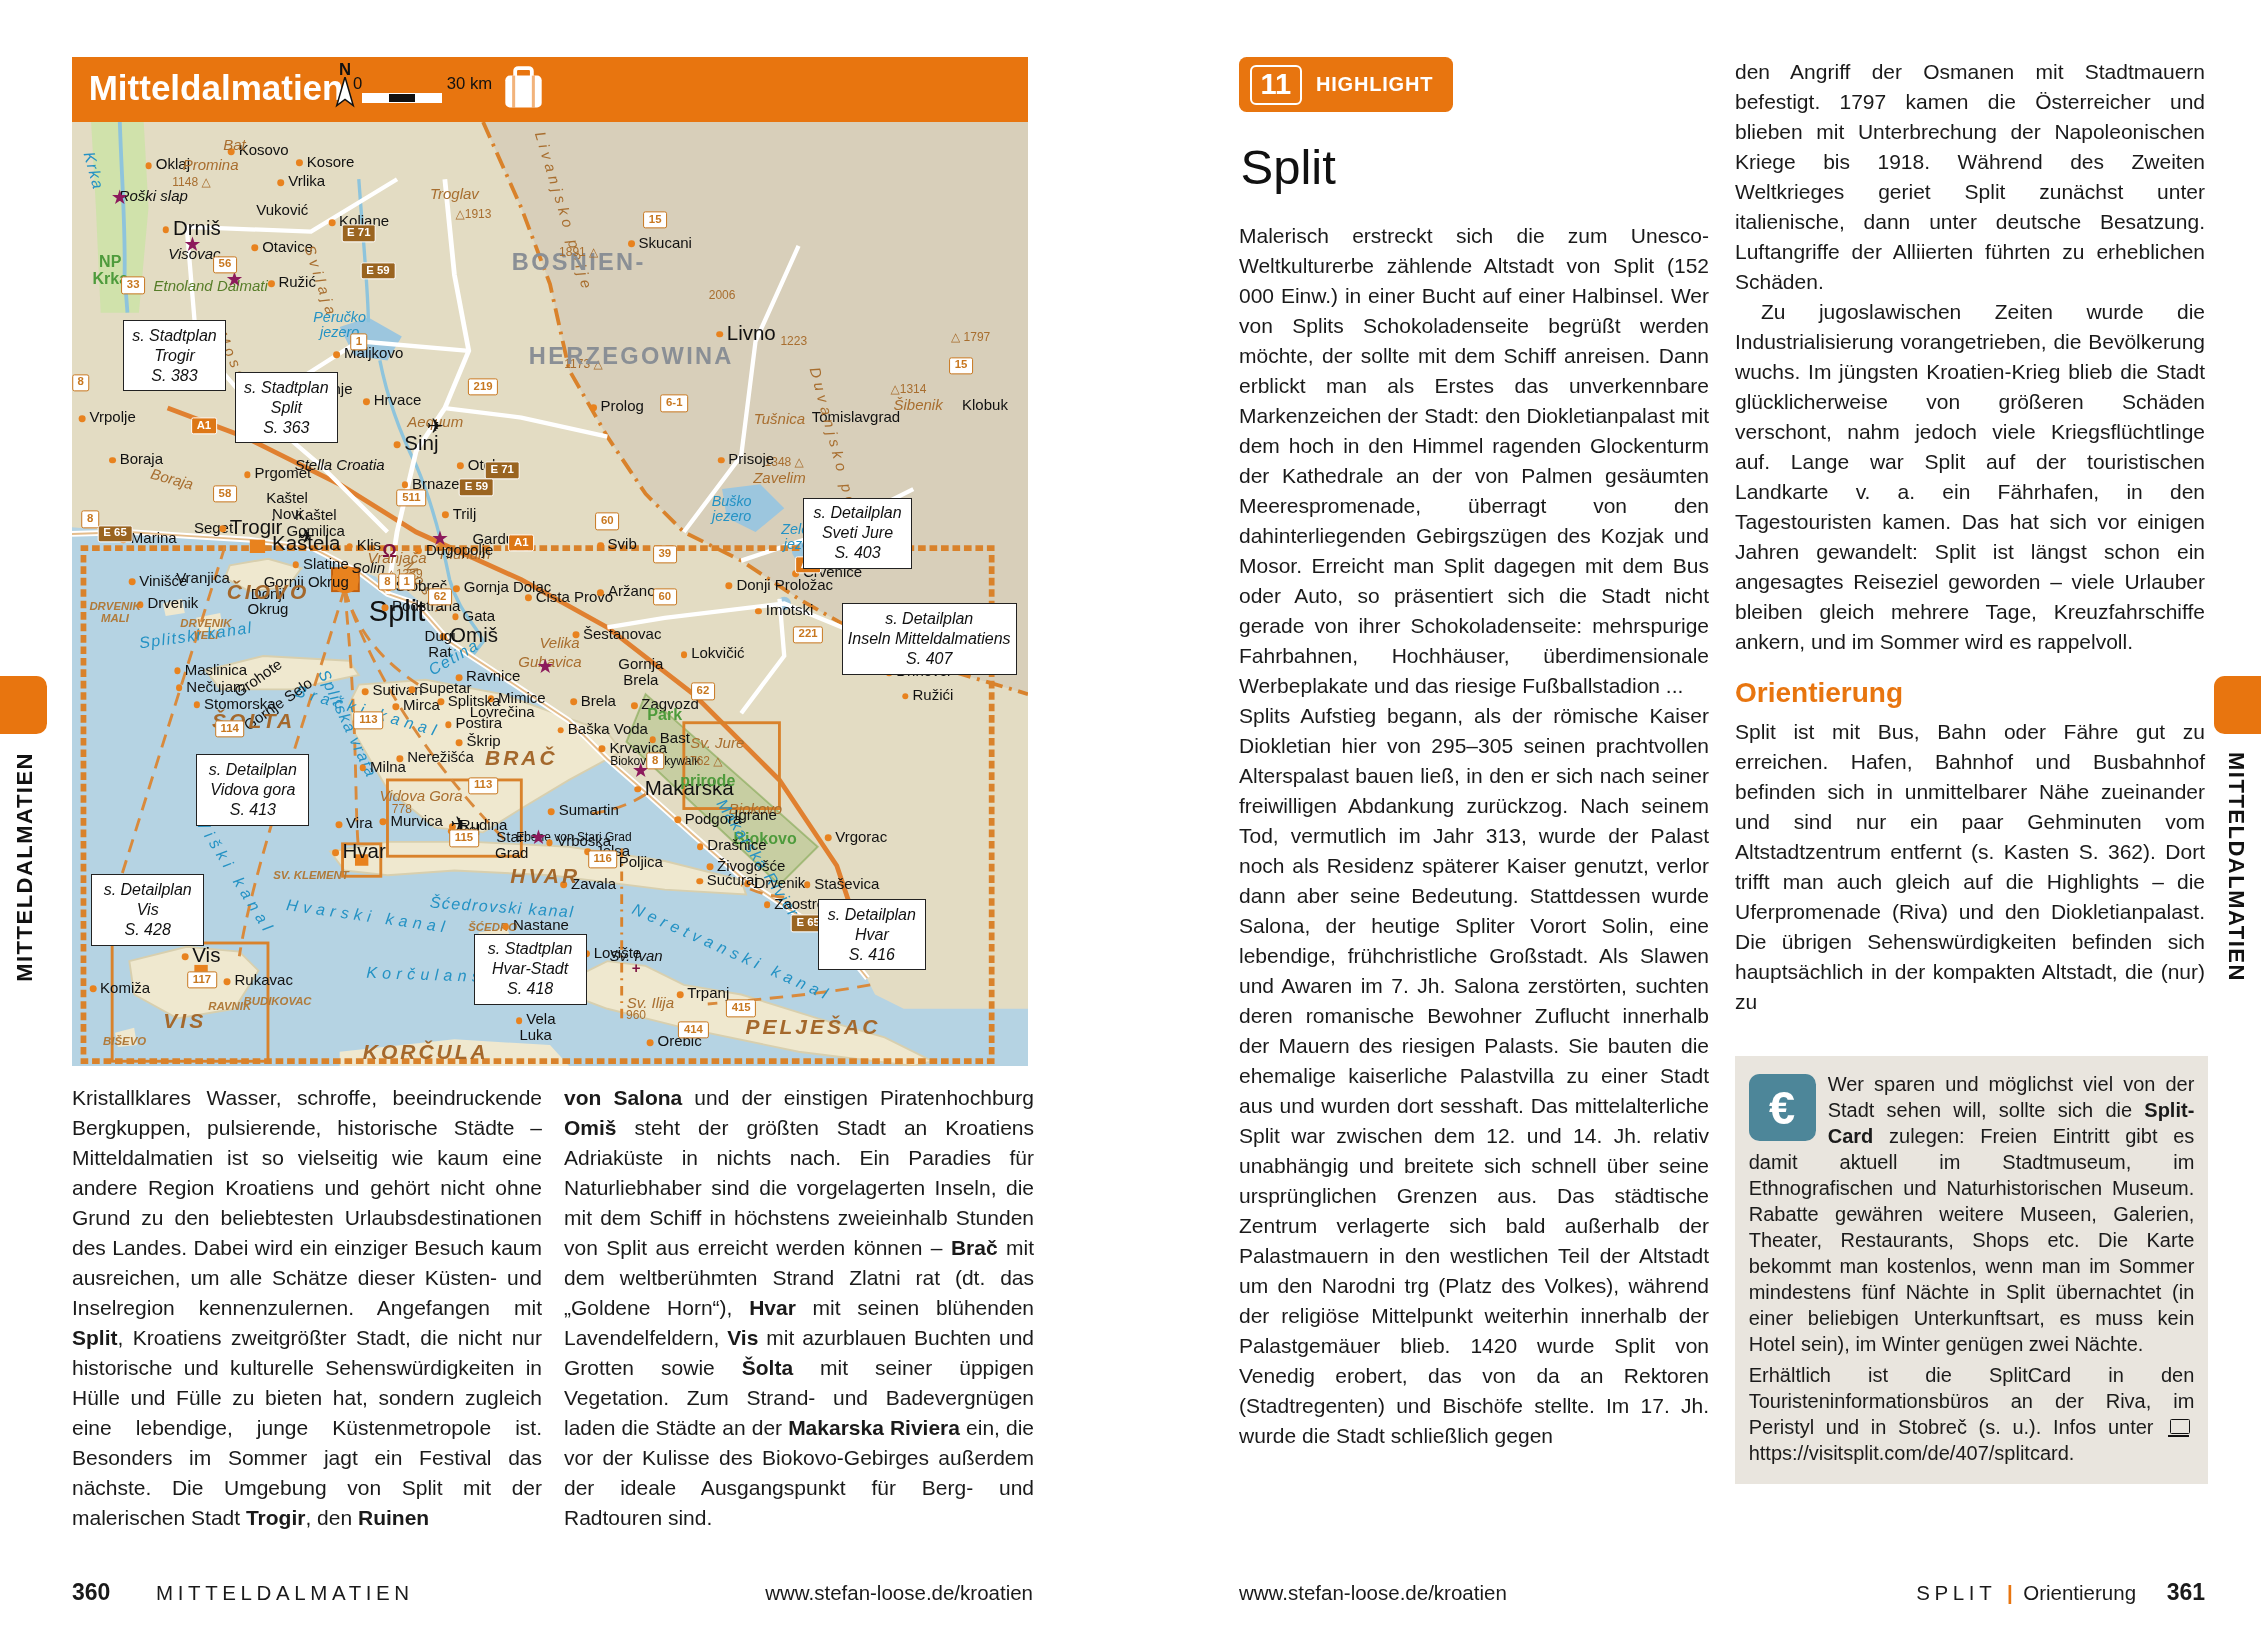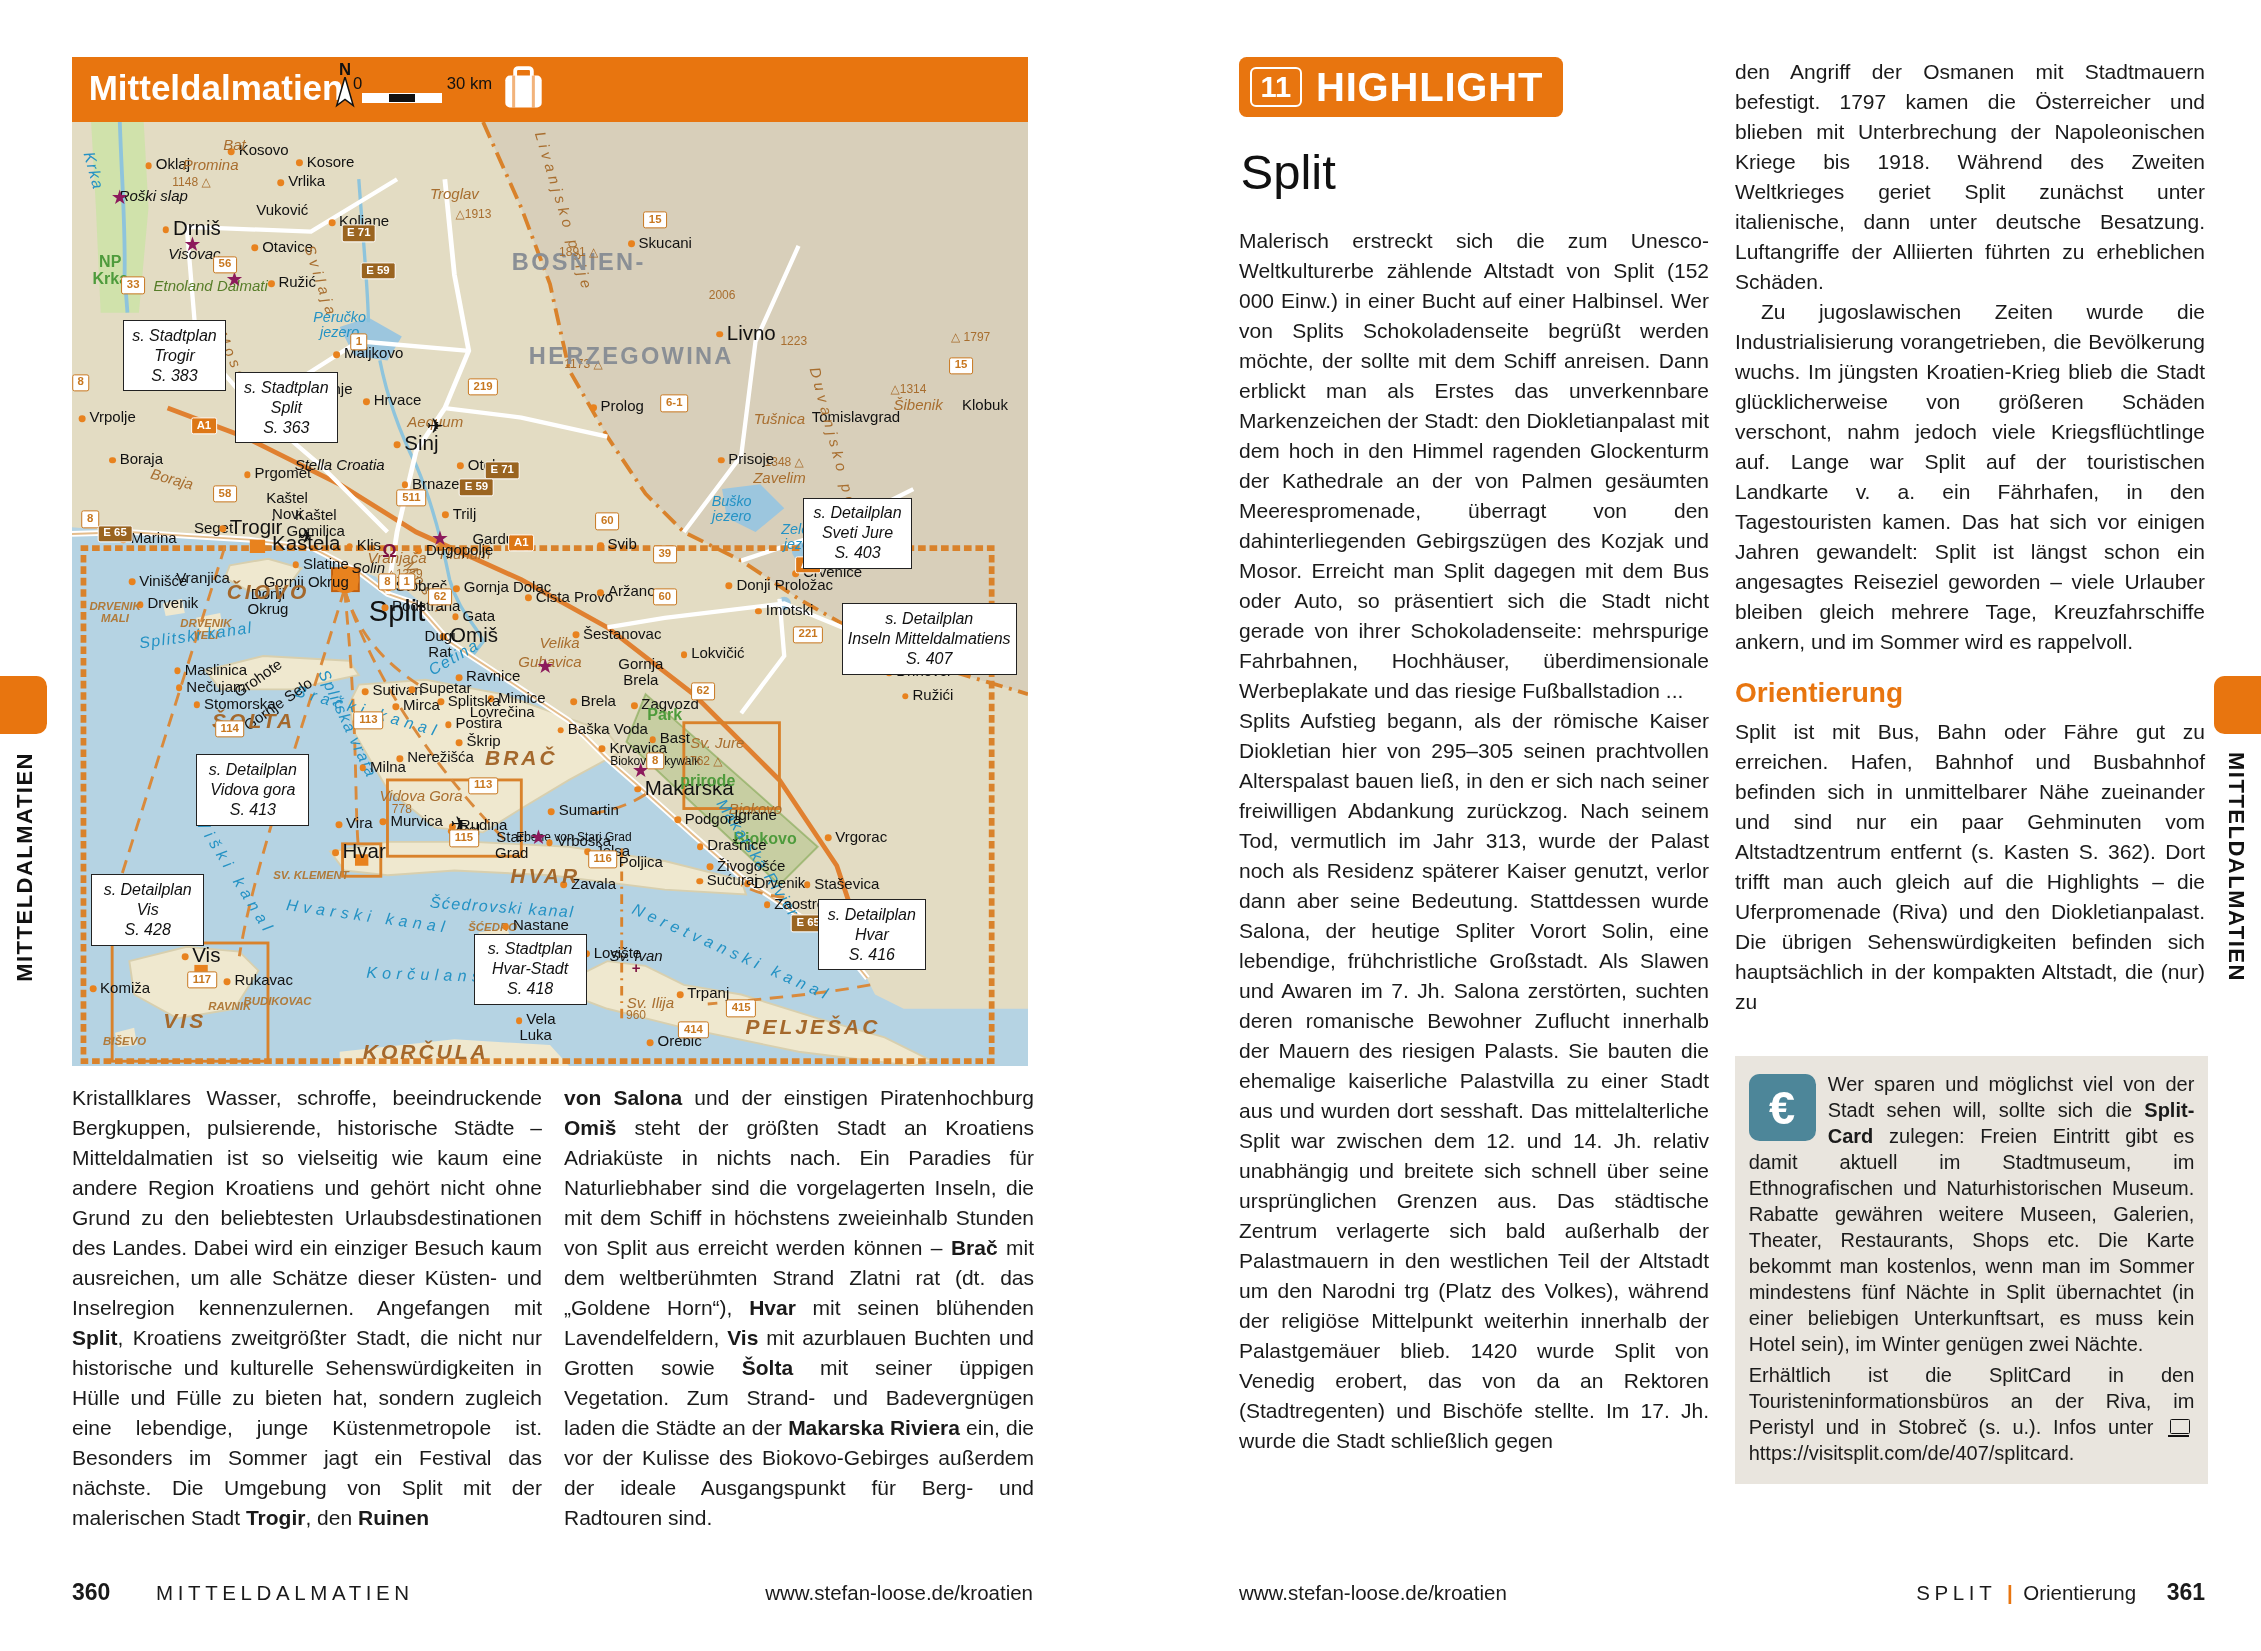--- a/index.html
+++ b/index.html
@@ -69,21 +69,21 @@
   .body-text{font-size:21px;line-height:30px;text-align:justify;hyphens:auto;}
   .intro-col{position:absolute;top:1083px;width:470px;}
   .intro-col.c1{left:72px;}
   .intro-col.c2{left:564px;}
   .colA{left:1239px;top:57px;width:470px;}
   .colB{left:1735px;top:57px;width:470px;}
   .badge{display:inline-flex;align-items:center;background:#e8750f;border-radius:7.6px;
      padding:7.6px 20px 7.6px 10.6px;margin-bottom:27px;}
   .badge .num{border:2.3px solid #fff;border-radius:6px;color:#fff;font-weight:bold;
      font-size:29px;padding:1.5px 9px;margin-right:13.7px;}
-  .badge .lbl{color:#fff;font-weight:bold;font-size:40px;letter-spacing:0.8px;}
+  .badge .lbl{color:#fff;font-weight:bold;font-size:20px;letter-spacing:0.8px;}
   .article-title{font-size:49px;font-weight:normal;margin:0 0 26px 1.5px;color:#111;}
   .orange-h{color:#e8750f;font-weight:bold;font-size:28px;margin:20px 0 7.6px;}
   .indent{text-indent:26px;}
   
   .splitcard{left:1735px;top:1056px;width:473px;}
   .sc-head{background:#e8750f;color:#fff;font-weight:bold;font-size:25px;
      padding:9px 12px;}
   .sc-body{background:#e9e5de;padding:15px 13.7px 18px;font-size:20px;line-height:26px;text-align:justify;}
   .euro-tile{float:left;width:67px;height:67px;border-radius:10.6px;background:#4d8699;
      color:#fff;font-size:47px;font-weight:bold;display:flex;align-items:center;

